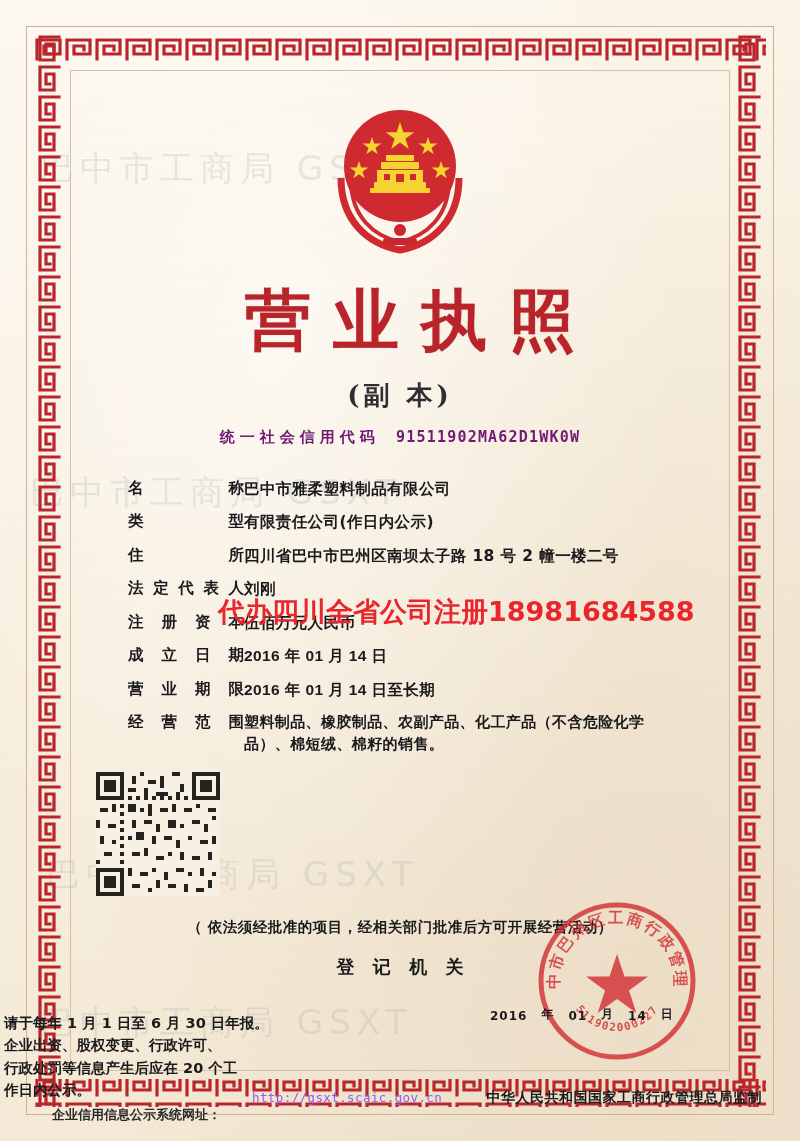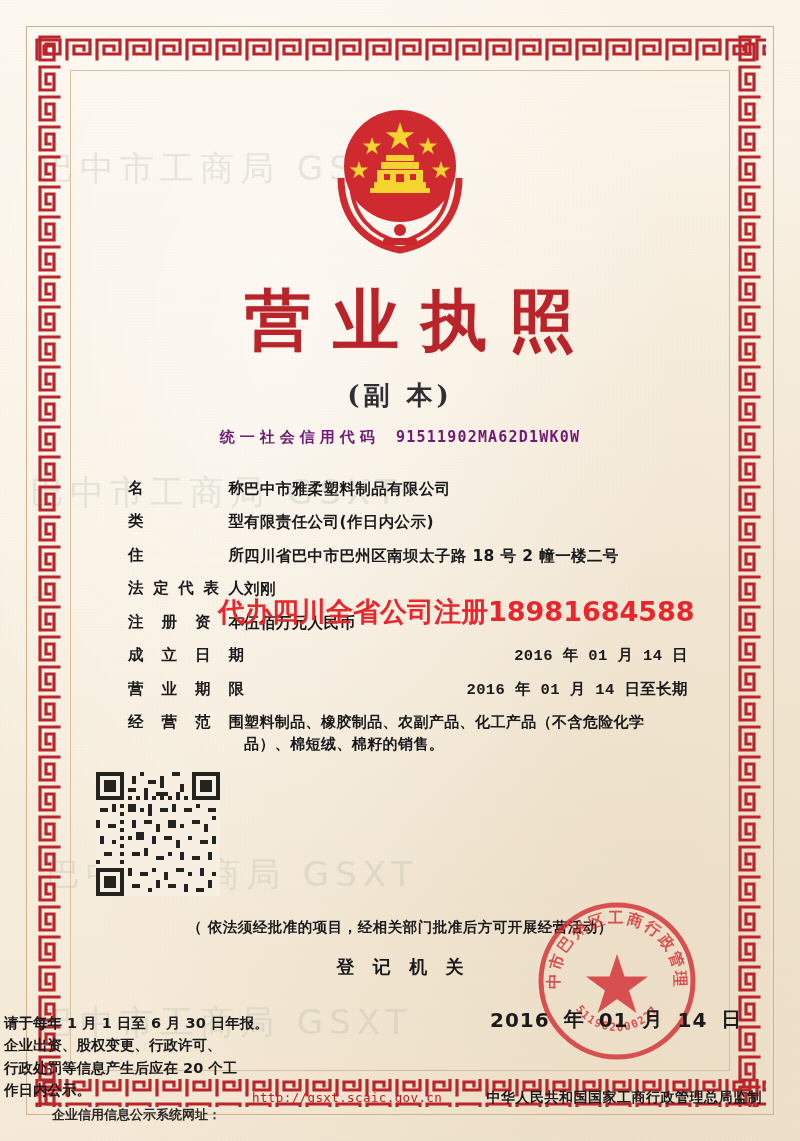--- a/index.html
+++ b/index.html
@@ -144,22 +144,21 @@
     font-family: "DejaVu Sans", sans-serif;
   }
   .field-value {
     flex: 1;
     font-weight: bold;
     line-height: 1.45;
     letter-spacing: .4px;
   }
   .field-value.small { font-size: 15px; }
   .date-val {
-    font-family: Liberation Mono, monospace;
-    text-align: right;
+    font-family: Liberation Sans, sans-serif;
   }
   
   .qr {
     position: absolute;
     left: 96px;
     top: 772px;
     width: 124px;
     height: 124px;
   }
   
@@ -203,27 +202,27 @@
     top: 898px;
     width: 166px;
     height: 166px;
   }
   
   .issue-date {
     position: absolute;
     top: 1006px;
     left: 490px;
     width: 250px;
-    font-size: 20px;
+    font-size: 12px;
     font-weight: bold;
     color: #1a1a1c;
     letter-spacing: 1px;
     display: flex;
     gap: 14px;
-    align-items: center;
+    align-items: flex-end;
   }
   .issue-date span { white-space: nowrap; }
   
   .footnote {
     position: absolute;
     left: 4px;
     top: 1012px;
     width: 290px;
     font-size: 14.5px;
     line-height: 1.55;
@@ -237,21 +236,21 @@
     font-size: 13px;
     color: #2a2a2c;
     font-weight: bold;
   }
   .url {
     position: absolute;
     left: 252px;
     top: 1090px;
     font-family: "DejaVu Sans Mono", "Liberation Mono", monospace;
     font-size: 12.5px;
-    color: #b91c1c;
+    color: #8b5cf6;
     letter-spacing: .4px;
   }
   .issuer {
     position: absolute;
     right: 38px;
     top: 1089px;
     font-size: 14px;
     color: #1a1a1c;
     font-weight: bold;
     letter-spacing: .5px;

